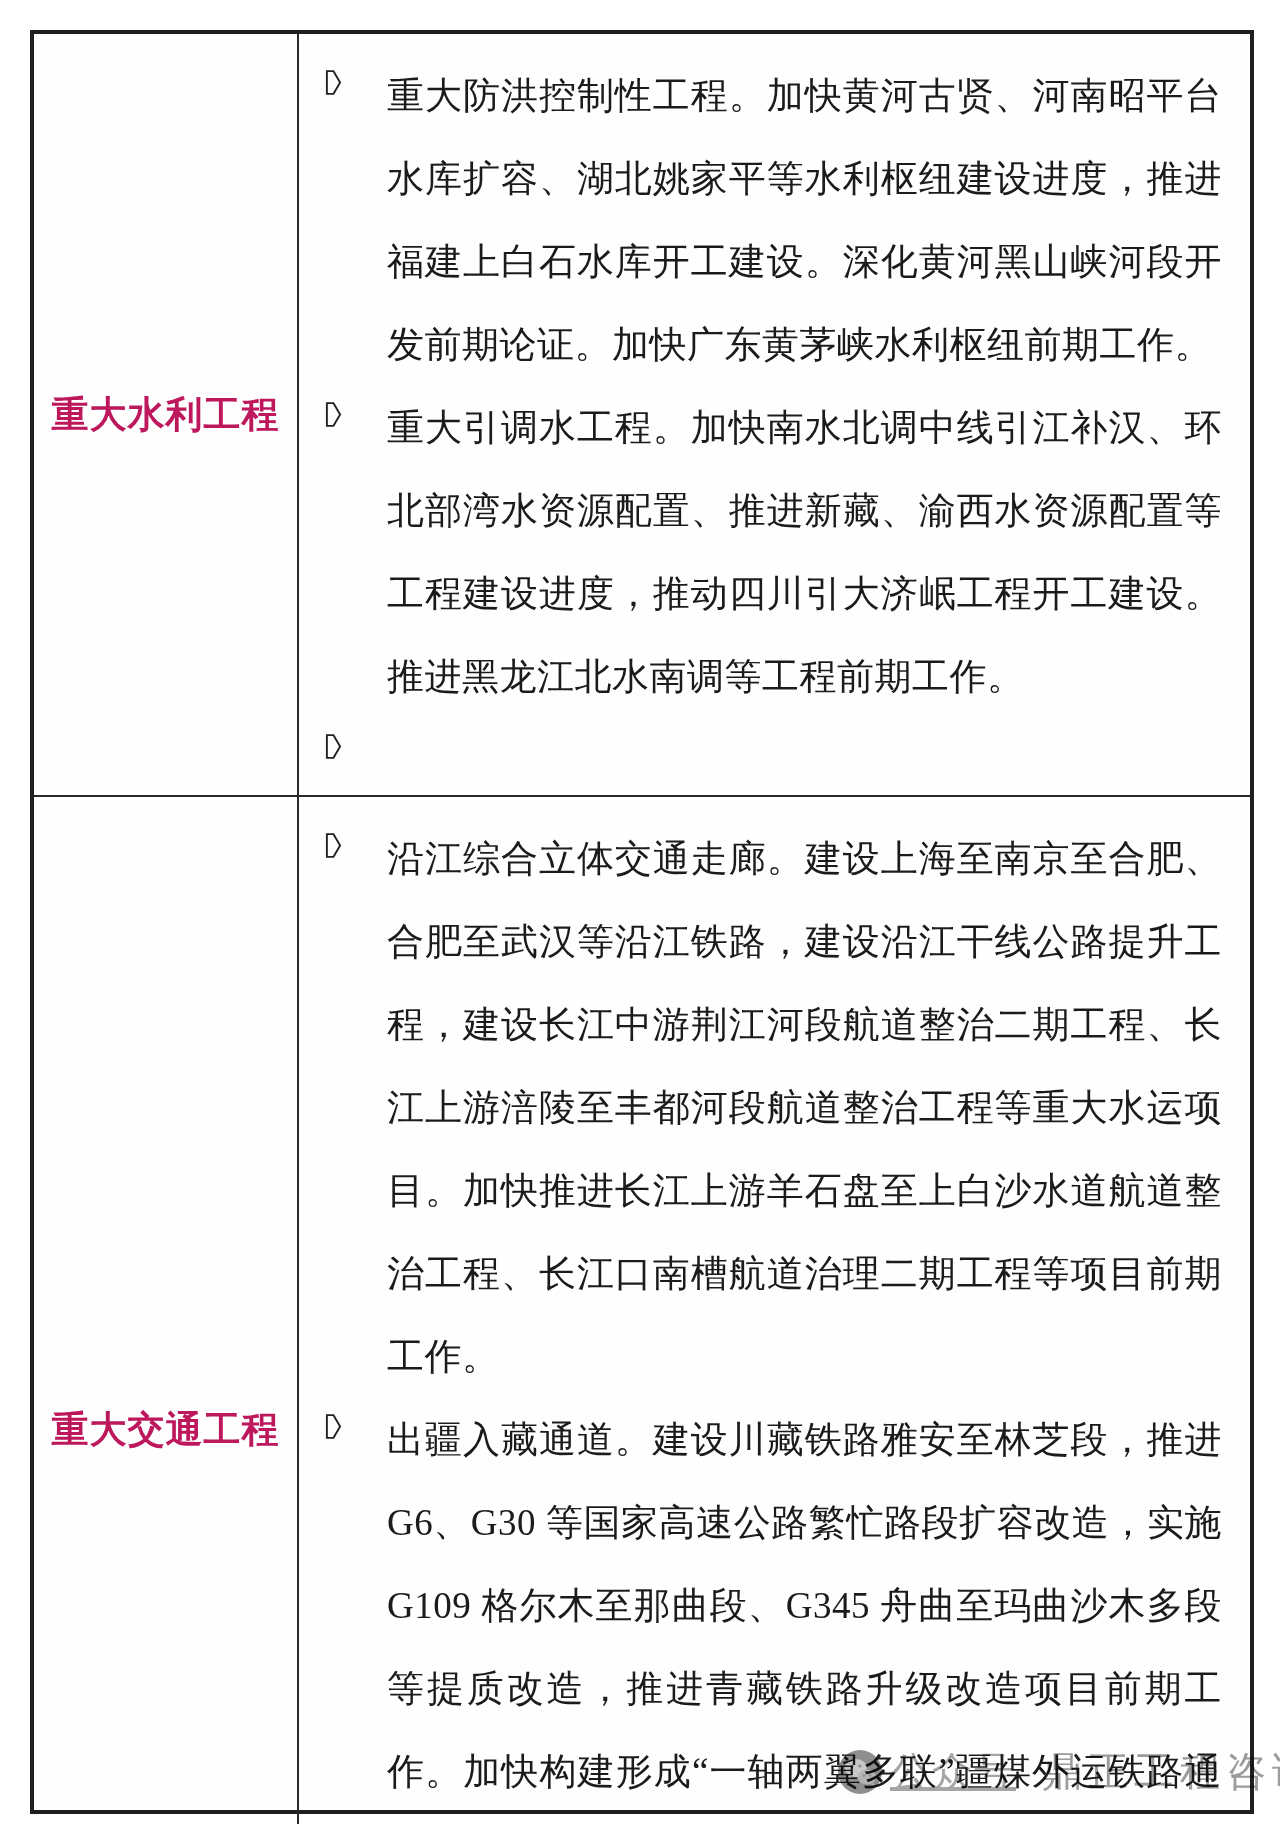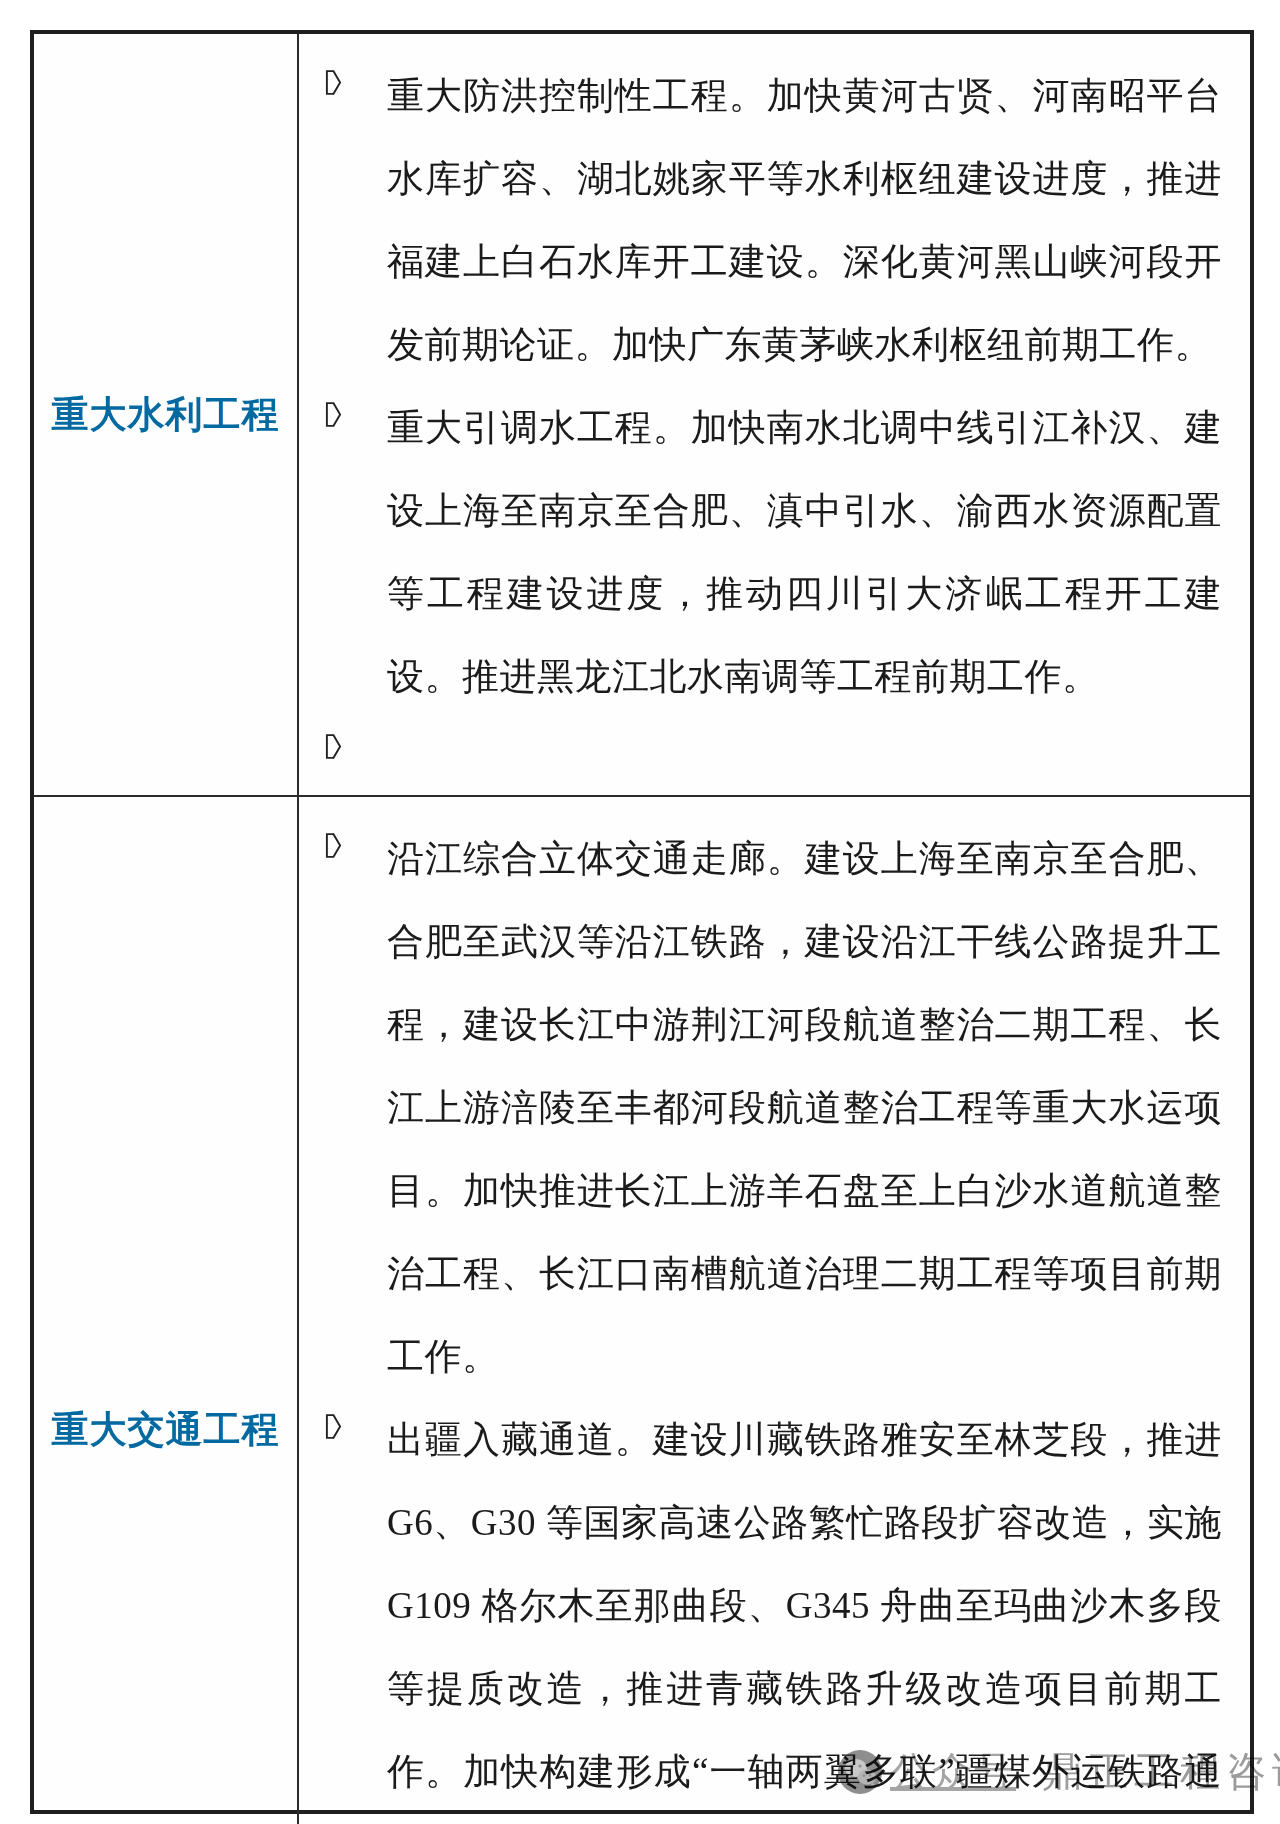--- a/index.html
+++ b/index.html
@@ -18,21 +18,21 @@
     display:grid;
     grid-template-columns:265px 1fr;
     grid-template-rows:763px 1fr;
     background:#fefefe;
   }
   .cell{box-sizing:border-box;}
   .label-cell{
     border-right:2px solid #2a2a2a;
     display:flex;align-items:center;justify-content:center;
     font-family:"Liberation Sans","DejaVu Sans",sans-serif;
-    font-weight:bold;font-size:37px;letter-spacing:1px;color:#0369a1;
+    font-weight:bold;font-size:37px;letter-spacing:1px;color:#be185d;
     white-space:nowrap;
   }
   .row1{border-bottom:2px solid #2a2a2a;}
   .content-cell{
     padding:20px 28px 0 24px;
   }
   .bullet{
     position:relative;
     padding-left:64px;
     font-size:37px;line-height:83px;
@@ -74,21 +74,21 @@
           </svg>
       </span>
       <span>重大防洪控制性工程。加快黄河古贤、河南昭平台水库扩容、湖北姚家平等水利枢纽建设进度，推进福建上白石水库开工建设。深化黄河黑山峡河段开发前期论证。加快广东黄茅峡水利枢纽前期工作。</span>
     </div>
     <div class="bullet">
       <span class="marker">
         <svg viewBox="0 0 18 28">
             <path d="M2 2 H9 L16 14 L9 26 H2 Z" fill="none" stroke="#222" stroke-width="2" stroke-linejoin="miter"></path>
           </svg>
       </span>
-      <span>重大引调水工程。加快南水北调中线引江补汉、建设上海至南京至合肥、滇中引水、渝西水资源配置等工程建设进度，推动四川引大济岷工程开工建设。推进黑龙江北水南调等工程前期工作。</span>
+      <span>重大引调水工程。加快南水北调中线引江补汉、环北部湾水资源配置、推进新藏、渝西水资源配置等工程建设进度，推动四川引大济岷工程开工建设。推进黑龙江北水南调等工程前期工作。</span>
     </div>
     <div class="bullet">
       <span class="marker">
         <svg viewBox="0 0 18 28">
             <path d="M2 2 H9 L16 14 L9 26 H2 Z" fill="none" stroke="#222" stroke-width="2" stroke-linejoin="miter"></path>
           </svg>
       </span>
     </div>
   </div>
 

